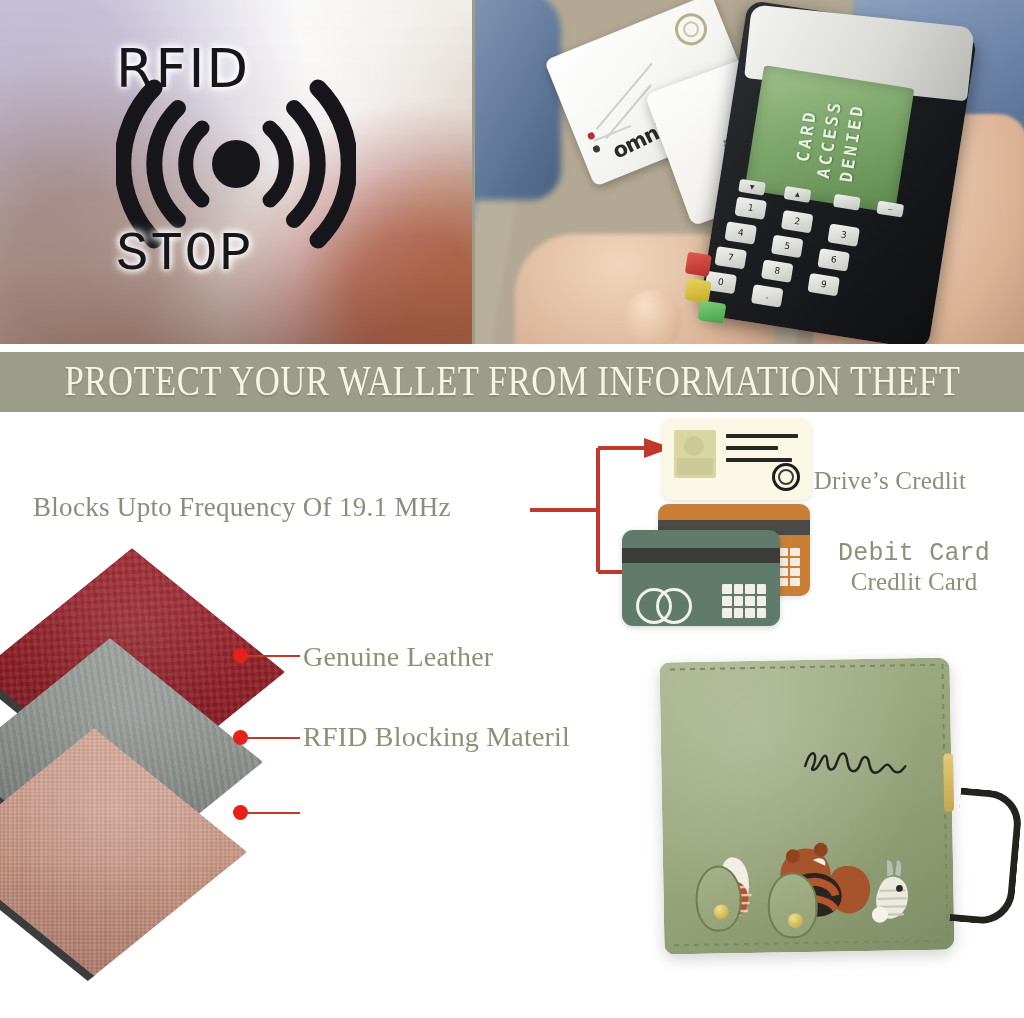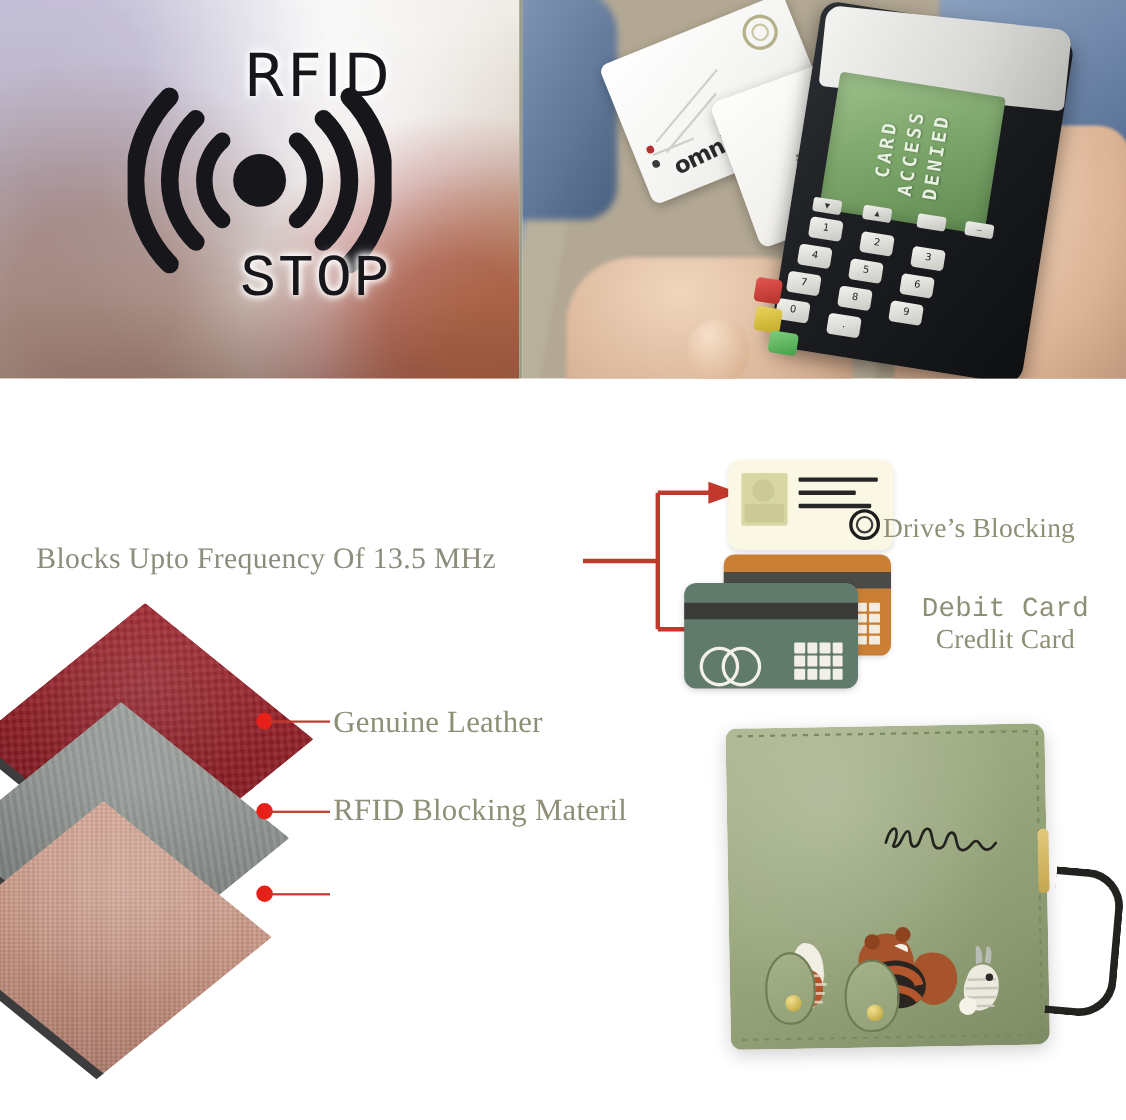--- a/index.html
+++ b/index.html
@@ -27,21 +27,21 @@
     border-right:3px solid #9c9d88;
     border-bottom:0;
   }
   .photo-left::after{
     content:"";position:absolute;inset:0;
     background:linear-gradient(180deg,rgba(255,255,255,.12) 0%,rgba(120,90,80,.18) 78%,rgba(90,60,55,.30) 100%);
     filter:blur(0px);
   }
   .rfid-logo{position:absolute;left:116px;top:42px;width:240px;height:244px;z-index:5;}
   .rfid-word{
-    position:absolute;left:0;width:240px;text-align:right;
+    position:absolute;left:0;width:240px;text-align:left;
     font-family:"DejaVu Sans", sans-serif;font-weight:400;
     font-size:54px;letter-spacing:2px;color:#17161a;line-height:1;
     text-shadow:0 0 7px #fff,0 0 7px #fff,0 0 12px #fff;
   }
   .rfid-top{top:0px;}
   .rfid-bot{top:186px;font-family:Liberation Mono, monospace;}
   .rfid-svg{position:absolute;left:0;top:0;}
 
   
   .photo-right{
@@ -375,24 +375,27 @@
           <div class="key" style="left:-14px;top:78px;">0</div>
           <div class="key" style="left:34px;top:84px;">.</div>
           <div class="key fn-red" style="left:-36px;top:62px;width:24px;height:22px;"></div>
           <div class="key fn-yel" style="left:-32px;top:88px;width:24px;height:22px;"></div>
           <div class="key fn-grn" style="left:-16px;top:108px;width:26px;height:20px;"></div>
         </div>
       </div>
     </div>
   </div>
 
+  <div class="banner">
+    <div class="banner-text">PROTECT YOUR WALLET FROM INFORMATION THEFT</div>
+  </div>
 
   <div class="lower"></div>
 
-  <div class="freq-text">Blocks Upto Frequency Of 13.5 MHz</div>
+  <div class="freq-text">Blocks Upto Frequency Of 19.1 MHz</div>
 
   <svg class="connector" viewBox="0 0 160 160">
     <g stroke="#c0392b" stroke-width="4" fill="none">
       <line x1="0" y1="80" x2="68" y2="80"></line>
       <line x1="68" y1="18" x2="68" y2="142"></line>
       <line x1="68" y1="18" x2="118" y2="18"></line>
       <line x1="68" y1="142" x2="112" y2="142"></line>
     </g>
     <polygon points="114,8 142,18 114,28" fill="#c0392b"></polygon>
     <polygon points="110,132 138,142 110,152" fill="#c0392b"></polygon>
@@ -446,21 +449,21 @@
           <i></i>
           <i></i>
           <i></i>
           <i></i>
           <i></i>
           <i></i>
       </div>
     </div>
   </div>
 
-  <div class="lbl-right lbl-id2">Drive’s Blocking</div>
+  <div class="lbl-right lbl-id2">Drive’s Credlit</div>
   <div class="lbl-right lbl-db1">Debit Card</div>
   <div class="lbl-right lbl-db2">Credlit Card</div>
 
   <div class="layers">
     <div class="swatch sw-red">
       <div class="edge"></div>
       <div class="top"></div>
     </div>
     <div class="swatch sw-gray">
       <div class="edge"></div>

